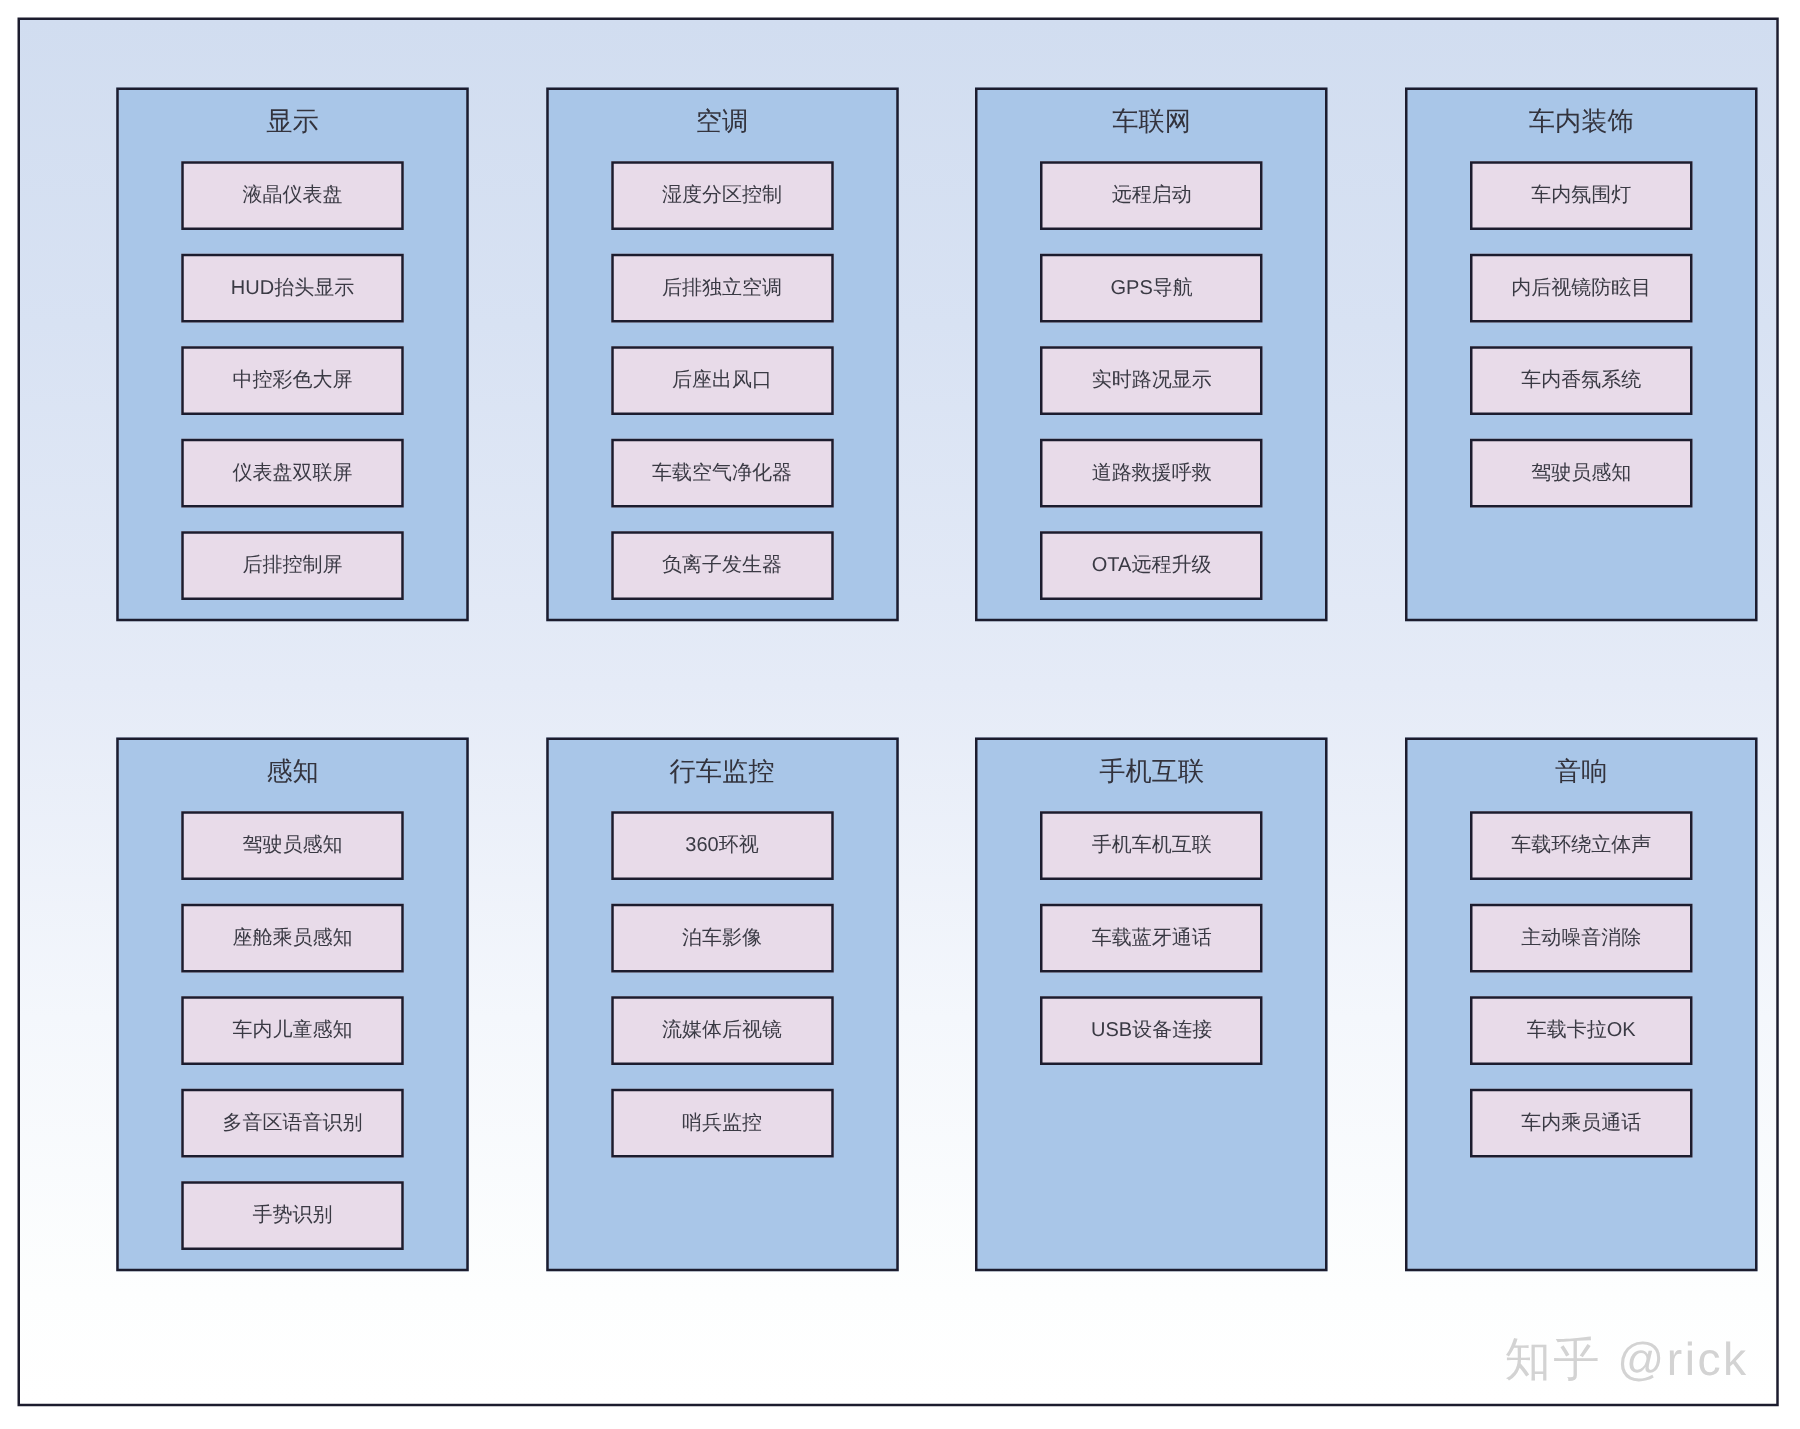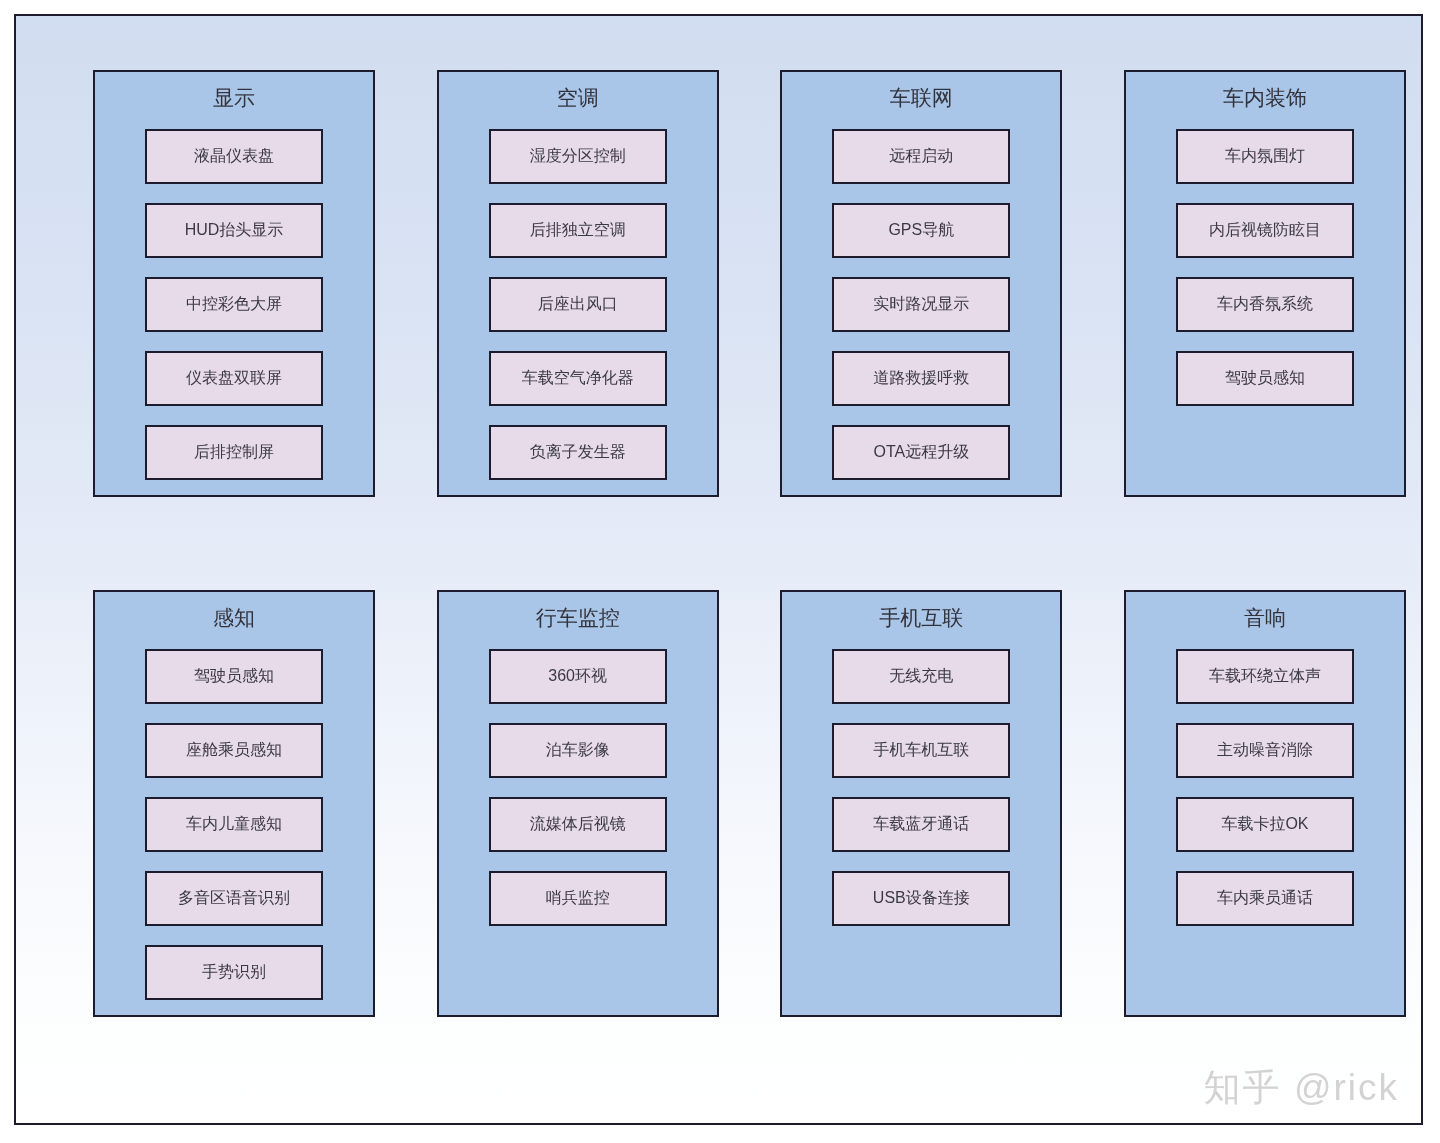--- a/index.html
+++ b/index.html
@@ -143,21 +143,20 @@
       <section class="group">
         <h2 class="group-title">行车监控</h2>
         <div class="item">360环视</div>
         <div class="item">泊车影像</div>
         <div class="item">流媒体后视镜</div>
         <div class="item">哨兵监控</div>
       </section>
 
       <section class="group">
         <h2 class="group-title">手机互联</h2>
-        <div class="item">无线充电</div>
         <div class="item">手机车机互联</div>
         <div class="item">车载蓝牙通话</div>
         <div class="item">USB设备连接</div>
       </section>
 
       <section class="group">
         <h2 class="group-title">音响</h2>
         <div class="item">车载环绕立体声</div>
         <div class="item">主动噪音消除</div>
         <div class="item">车载卡拉OK</div>

